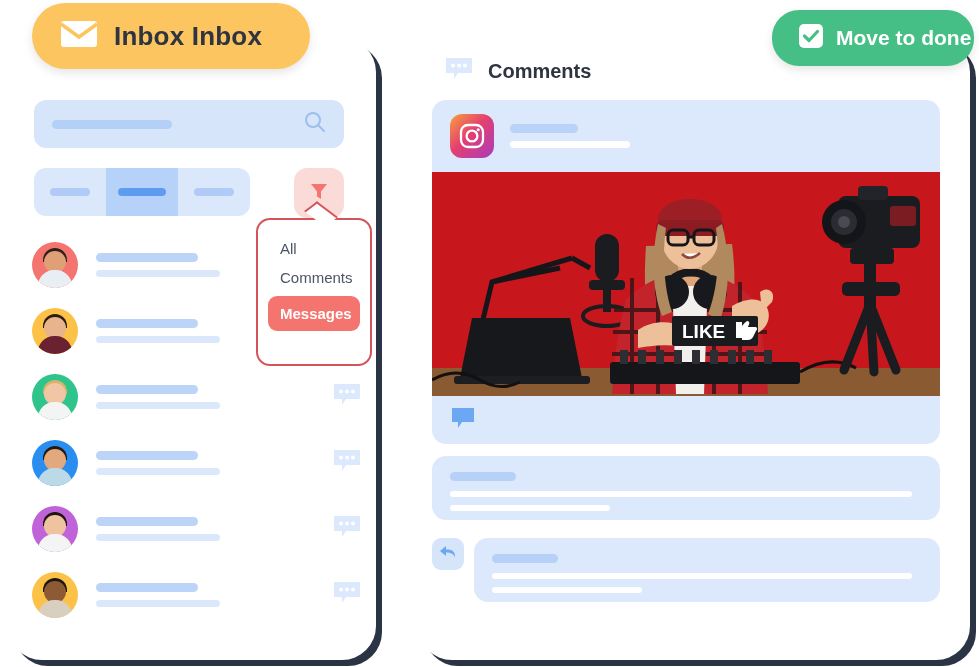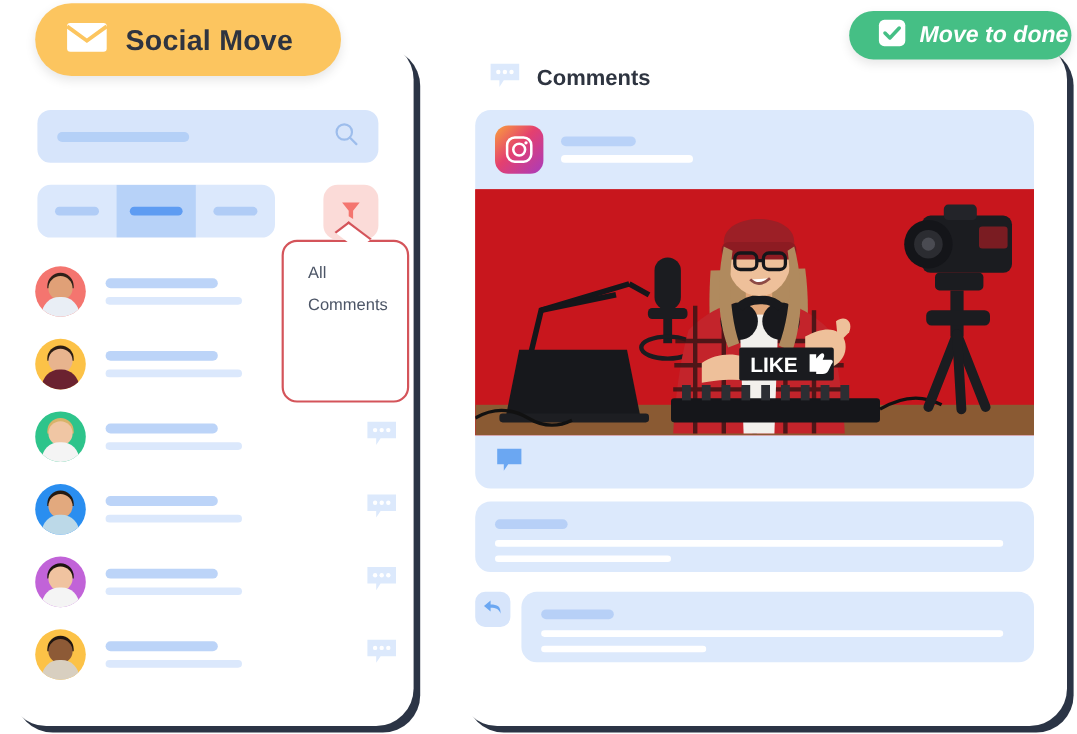--- a/index.html
+++ b/index.html
@@ -13,24 +13,24 @@
   #right-card{left:418px;top:38px;width:552px;height:622px;}
 
   
   #inbox-badge{position:absolute;left:32px;top:3px;width:278px;height:66px;
       background:#fcc55f;border-radius:33px;display:flex;align-items:center;
       gap:16px;padding-left:28px;box-sizing:border-box;
       box-shadow:0 4px 10px rgba(0,0,0,.10);z-index:7;}
   #inbox-badge .title{font-size:26px;font-weight:bold;color:#2e3440;letter-spacing:.2px;}
 
   
-  #done-badge{position:absolute;left:772px;top:10px;width:202px;height:44px;
+  #done-badge{position:absolute;left:772px;top:10px;width:202px;height:56px;
       background:#45bf85;border-radius:27px;display:flex;align-items:center;
       gap:12px;padding-left:26px;box-sizing:border-box;
-      box-shadow:0 4px 10px rgba(0,0,0,.10);z-index:7;font-style:italic;}
+      box-shadow:0 4px 10px rgba(0,0,0,.10);z-index:7;}
   #done-badge .title{font-size:21px;font-weight:bold;color:#ffffff;}
 
   
   #search-bar{position:absolute;left:34px;top:100px;width:310px;height:48px;
       background:#d7e5fb;border-radius:12px;display:flex;align-items:center;
       justify-content:space-between;padding:0 18px;box-sizing:border-box;}
   .ph{background:#b4d0f7;border-radius:6px;}
   #search-ph{width:120px;height:9px;}
 
   
@@ -109,21 +109,21 @@
 
 <div class="card" id="left-card"></div>
 
 <div id="inbox-badge">
   <span>
     <svg width="38" height="28" viewBox="0 0 38 28">
       <rect x="1" y="1" width="36" height="26" rx="3" fill="#ffffff"></rect>
       <path d="M1 4 L19 17 L37 4" fill="none" stroke="#fcc55f" stroke-width="3.5"></path>
     </svg>
   </span>
-  <span class="title">Social Move</span>
+  <span class="title">Inbox Inbox</span>
 </div>
 
 <div id="search-bar">
   <span class="ph" id="search-ph"></span>
   <span>
     <svg width="22" height="22" viewBox="0 0 22 22">
       <circle cx="9" cy="9" r="7" fill="none" stroke="#9dbdec" stroke-width="2"></circle>
       <line x1="14" y1="14" x2="20" y2="20" stroke="#9dbdec" stroke-width="2" stroke-linecap="round"></line>
     </svg>
   </span>
@@ -146,20 +146,21 @@
     <svg width="22" height="22" viewBox="0 0 22 22">
       <path d="M3 4 H19 L13 11.5 V19 L9 16.5 V11.5 Z" fill="#f4756f"></path>
     </svg>
   </span>
 </div>
 
 <div id="dd-notch"></div>
 <div id="dropdown">
   <div class="dd-item">All</div>
   <div class="dd-item">Comments</div>
+  <div class="dd-item selected">Messages</div>
 </div>
 
 <div id="list">
   <div class="row">
     <div class="avatar" style="background:#f4756f">
       <div class="hair" style="background:#2f2119"></div>
         <div class="head" style="background:#e0a077"></div>
         <div class="body" style="background:#e9eef5"></div>
     </div>
     <div class="lines">

